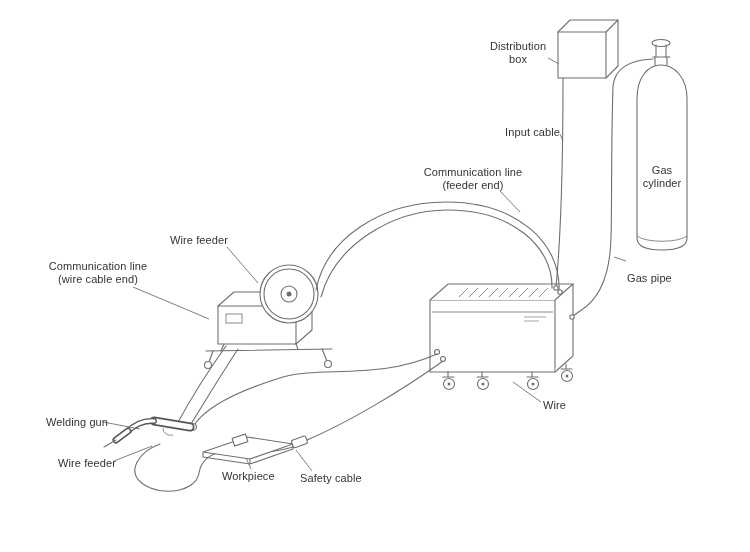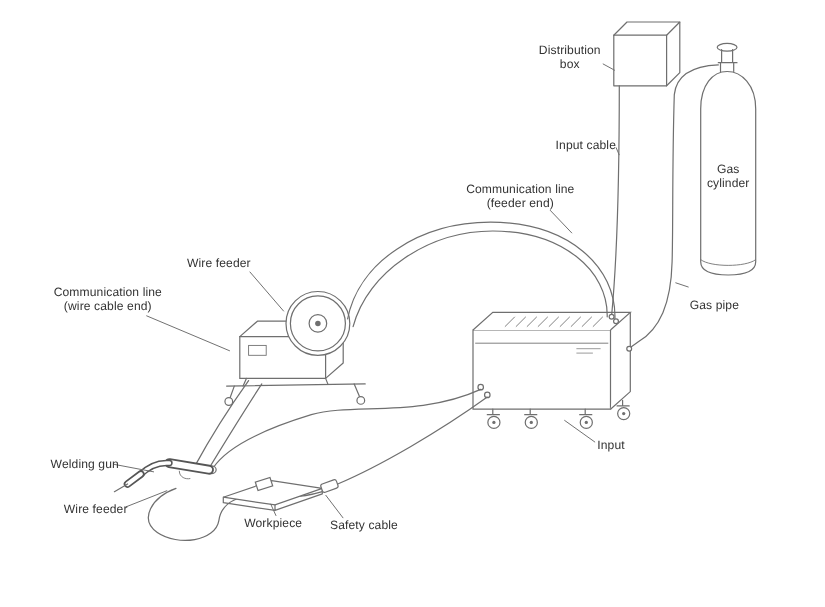--- a/index.html
+++ b/index.html
@@ -150,21 +150,21 @@
 
   <div class="lbl r nw" style="left:498px;top:126px;width:62px">
     <span>Input cable</span>
   </div>
 
   <div class="lbl c" style="left:423px;top:166px;width:100px">
     <span>Communication line</span>
     <span>(feeder end)</span>
   </div>
 
-  <div class="lbl c" style="left:637px;top:148px;width:50px">
+  <div class="lbl c" style="left:637px;top:164px;width:50px">
     <span>Gas</span>
     <span>cylinder</span>
   </div>
 
   <div class="lbl nw" style="left:627px;top:272px">
     <span>Gas pipe</span>
   </div>
 
   <div class="lbl nw" style="left:170px;top:234px">
     <span>Wire feeder</span>
@@ -185,16 +185,16 @@
 
   <div class="lbl nw" style="left:222px;top:470px">
     <span>Workpiece</span>
   </div>
 
   <div class="lbl nw" style="left:300px;top:472px">
     <span>Safety cable</span>
   </div>
 
   <div class="lbl nw" style="left:543px;top:399px">
-    <span>Input</span>
+    <span>Wire</span>
   </div>
 
 </div>
 
 </body></html>

